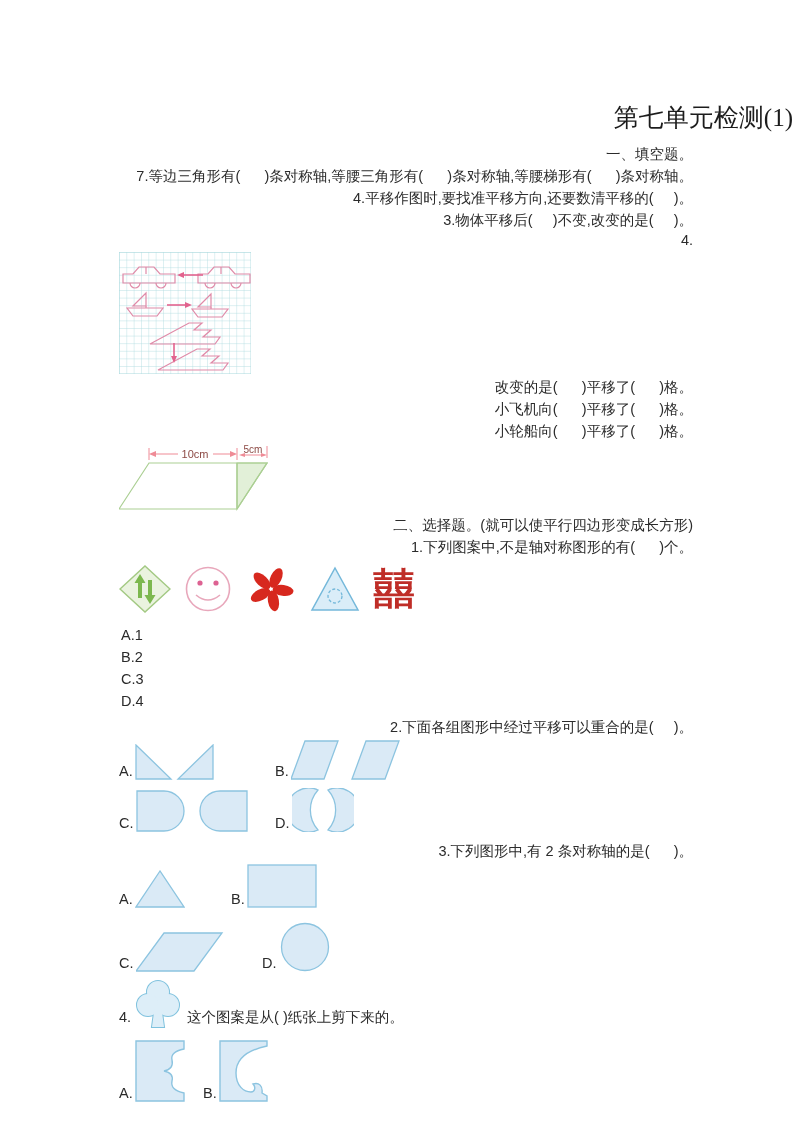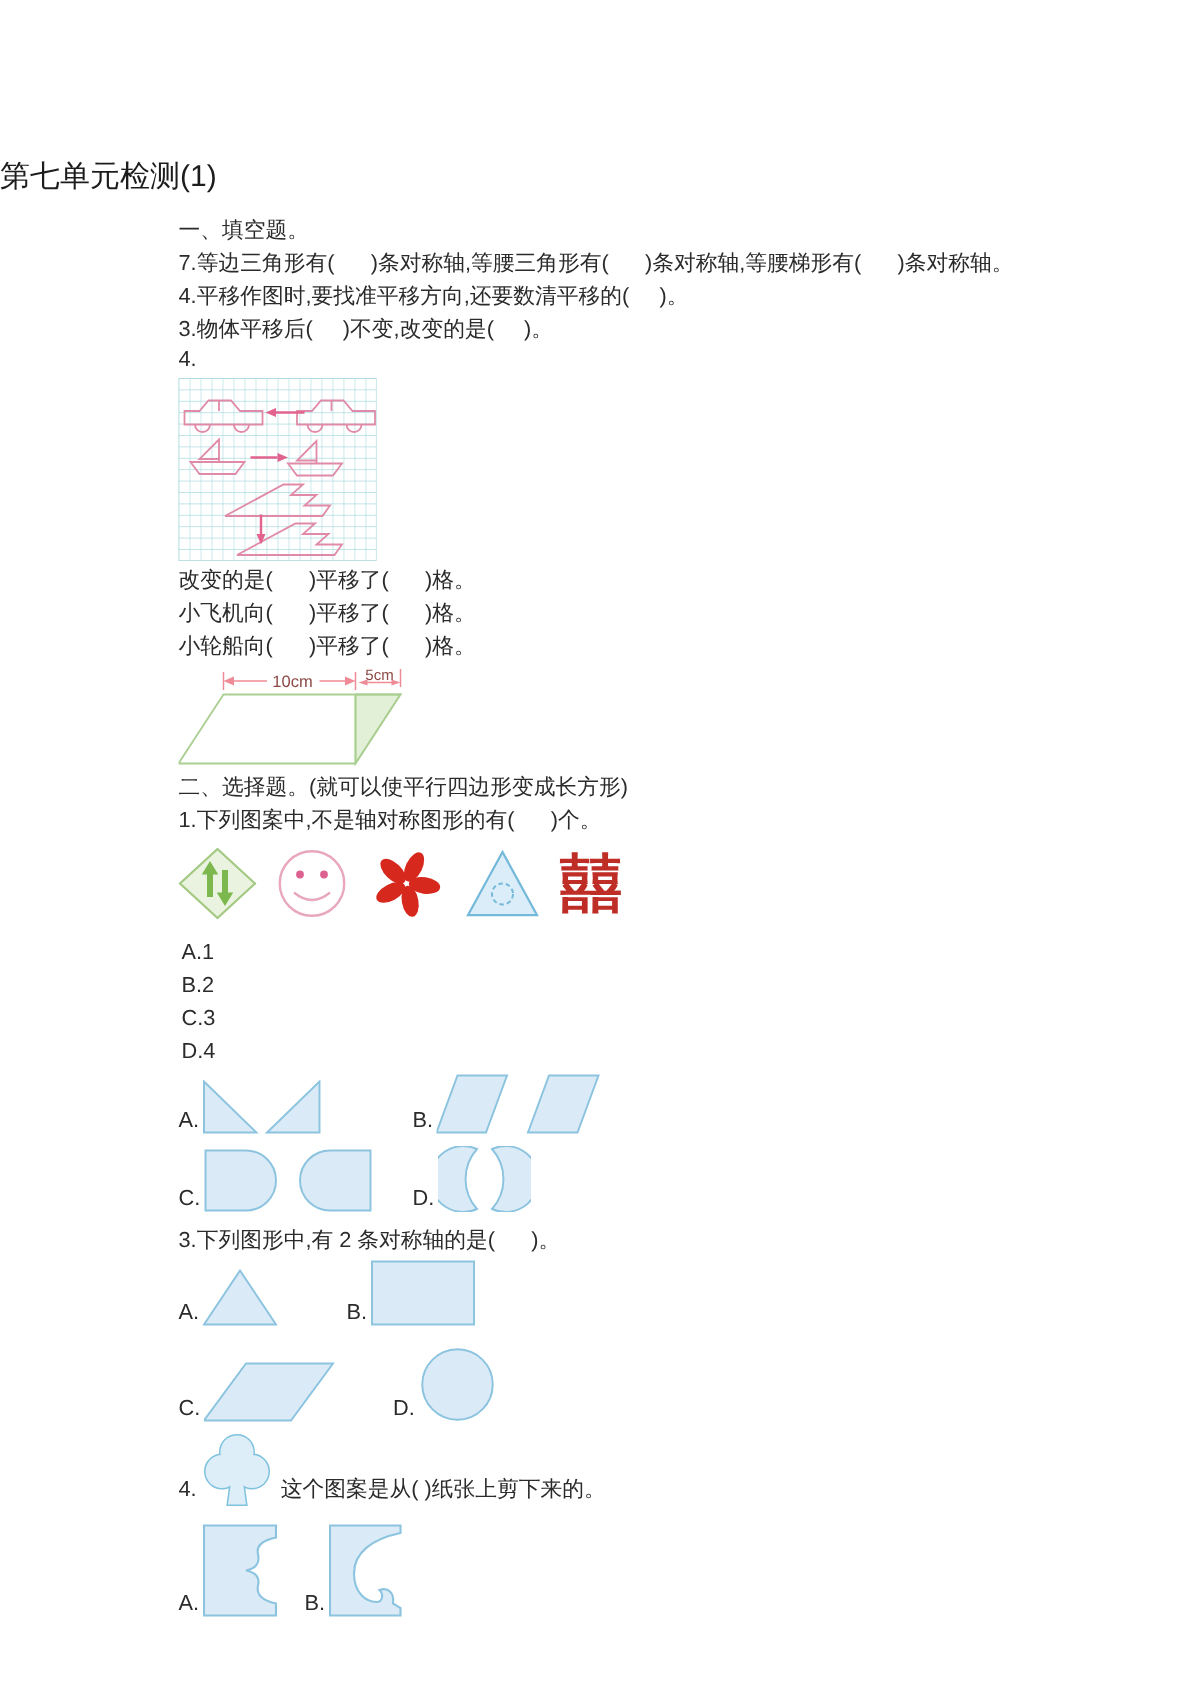--- a/index.html
+++ b/index.html
@@ -1,20 +1,20 @@
 <!DOCTYPE html>
 <html><head>
 <meta charset="utf-8">
 <style>
   html,body{margin:0;padding:0;background:#ffffff;}
   .page{position:relative;width:793px;height:1122px;background:#fff;overflow:hidden;
         font-family:"Liberation Sans","DejaVu Sans",sans-serif;color:#2b2b2b;}
-  .title{margin:0;padding-top:103px;text-align:left;font-size:20px;font-weight:400;line-height:30px;color:#1c1c1c;}
+  .title{margin:0;padding-top:103px;text-align:right;font-size:25px;font-weight:400;line-height:30px;color:#1c1c1c;font-family:Liberation Serif, serif;}
   .content{margin:10px 100px 0 119px;font-size:14.5px;line-height:22px;}
-  .line{white-space:pre-wrap;}
+  .line{white-space:pre-wrap;text-align:right;}
   .fig{display:block;margin:3px 0 2px 0;}
   .icon-row{display:flex;align-items:center;gap:13px;height:54px;margin:4px 0 8px 0;}
   .dbl-happy{font-size:42px;line-height:44px;font-weight:bold;color:#bf2d27;
              font-family:"DejaVu Sans",sans-serif;}
   .ans-row{display:flex;margin:4px 0 4px 2px;flex-direction:column;}
   .ans-row span{display:inline-block;width:63px;}
   .opt-row{display:flex;align-items:flex-end;margin:2px 0 8px 0;}
   .opt-cell{display:flex;align-items:flex-end;}
   .opt-cell .opt-label{margin-right:2px;line-height:18px;}
   .q2 .cell1{width:156px;}
@@ -137,20 +137,21 @@
       <span class="dbl-happy">囍</span>
     </div>
 
     <div class="ans-row">
       <span>A.1</span>
       <span>B.2</span>
       <span>C.3</span>
       <span>D.4</span>
     </div>
 
+    <div class="line">2.下面各组图形中经过平移可以重合的是(     )。</div>
 
     <div class="opt-row q2">
       <div class="opt-cell cell1">
         <span class="opt-label">A.</span>
         <svg width="80" height="36" viewBox="0 0 80 36">
           <polygon points="1,1 1,35 36,35" fill="#daeaf6" stroke="#8cc4e0" stroke-width="1.3"></polygon>
           <polygon points="78,1 78,35 43,35" fill="#daeaf6" stroke="#8cc4e0" stroke-width="1.3"></polygon>
         </svg>
       </div>
       <div class="opt-cell">

